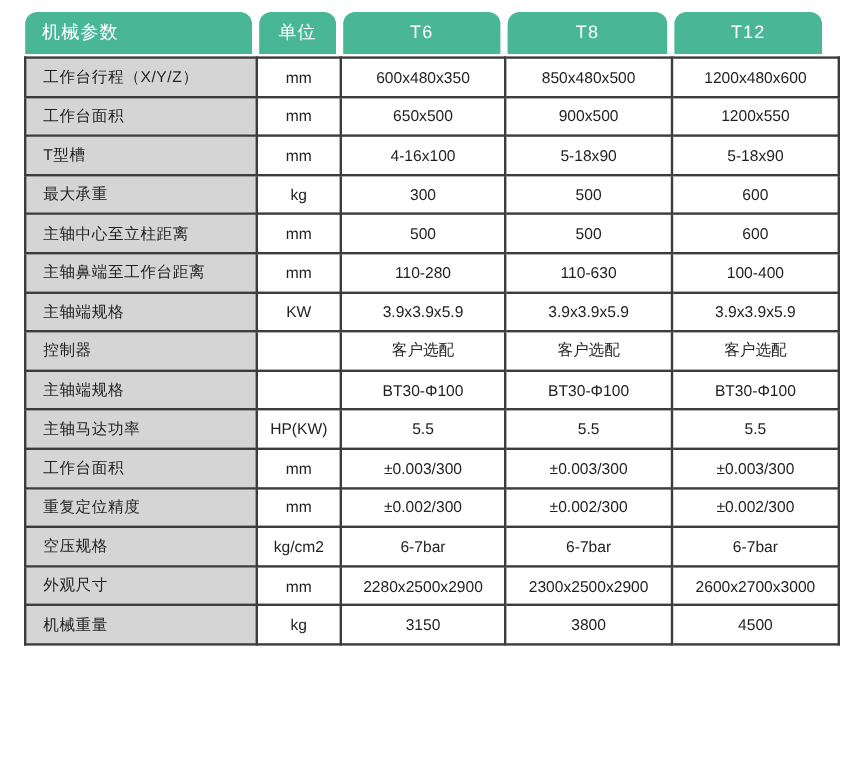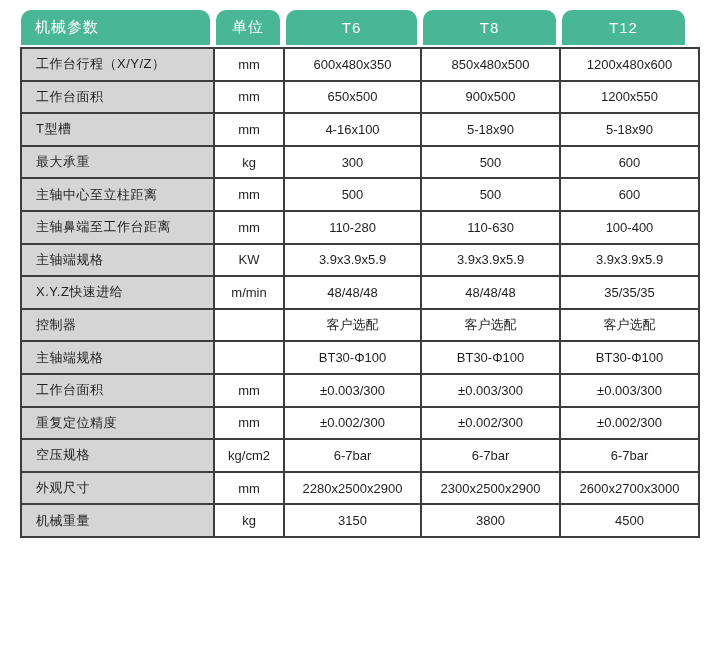--- a/index.html
+++ b/index.html
@@ -137,41 +137,41 @@
           <td class="value-cell">100-400</td>
         </tr>
         <tr>
           <td class="param-cell">主轴端规格</td>
           <td class="value-cell">KW</td>
           <td class="value-cell">3.9x3.9x5.9</td>
           <td class="value-cell">3.9x3.9x5.9</td>
           <td class="value-cell">3.9x3.9x5.9</td>
         </tr>
         <tr>
-          <td class="param-cell">X.Y.Z快速进给</td>
-          <td class="value-cell">m/min</td>
-          <td class="value-cell">48/48/48</td>
-          <td class="value-cell">48/48/48</td>
-          <td class="value-cell">35/35/35</td>
-        </tr>
-        <tr>
           <td class="param-cell">控制器</td>
           <td class="value-cell"></td>
           <td class="value-cell">客户选配</td>
           <td class="value-cell">客户选配</td>
           <td class="value-cell">客户选配</td>
         </tr>
         <tr>
           <td class="param-cell">主轴端规格</td>
           <td class="value-cell"></td>
           <td class="value-cell">BT30-Φ100</td>
           <td class="value-cell">BT30-Φ100</td>
           <td class="value-cell">BT30-Φ100</td>
         </tr>
         <tr>
+          <td class="param-cell">主轴马达功率</td>
+          <td class="value-cell">HP(KW)</td>
+          <td class="value-cell">5.5</td>
+          <td class="value-cell">5.5</td>
+          <td class="value-cell">5.5</td>
+        </tr>
+        <tr>
           <td class="param-cell">工作台面积</td>
           <td class="value-cell">mm</td>
           <td class="value-cell">±0.003/300</td>
           <td class="value-cell">±0.003/300</td>
           <td class="value-cell">±0.003/300</td>
         </tr>
         <tr>
           <td class="param-cell">重复定位精度</td>
           <td class="value-cell">mm</td>
           <td class="value-cell">±0.002/300</td>

